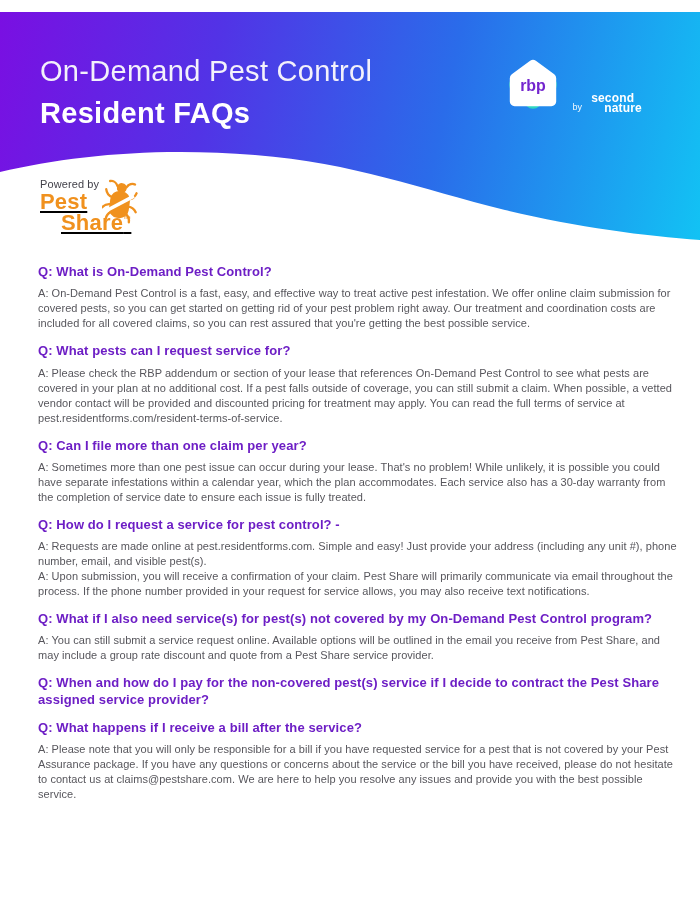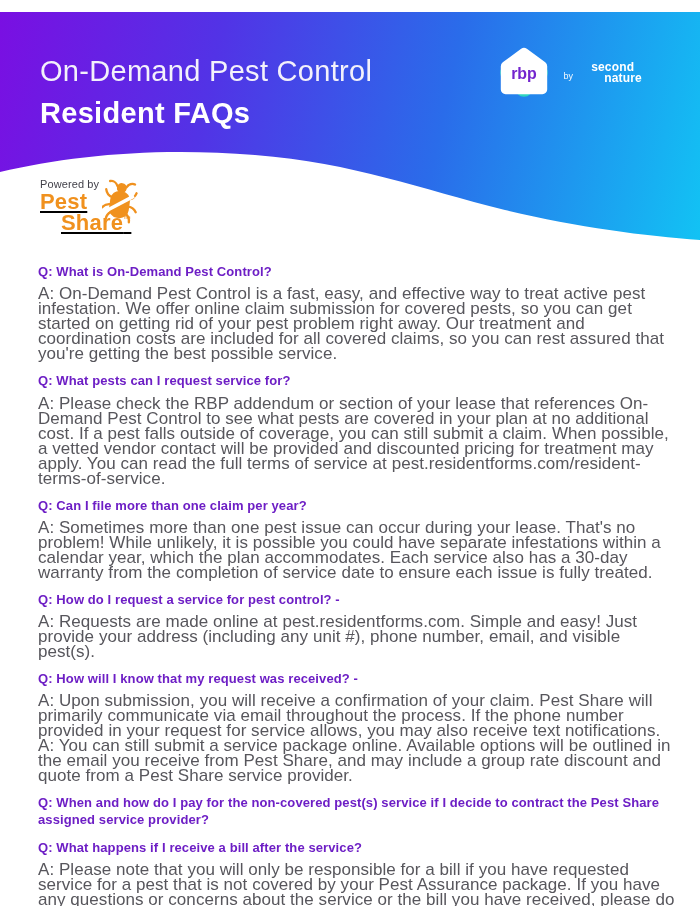--- a/index.html
+++ b/index.html
@@ -16,44 +16,44 @@
   }
   .wave { position:absolute; left:0; bottom:0; width:700px; height:100px; display:block; }
   .titles { position:absolute; left:40px; top:42px; }
   .title-line1 {
     color:#f3f1fb; font-size:29px; font-weight:400; letter-spacing:0.3px; line-height:1.2;
   }
   .title-line2 {
     color:#ffffff; font-size:29px; font-weight:700; letter-spacing:0.3px; line-height:1.2;
     margin-top:7px;
   }
-  .brand { position:absolute; top:32px; right:58px; display:flex; align-items:center; gap:11px; }
+  .brand { position:absolute; top:44px; right:58px; display:flex; align-items:flex-end; gap:11px; }
   .rbp-logo { width:58px; height:58px; display:block; }
-  .sn-wrap { display:flex; align-items:flex-start; gap:18px; color:#ffffff; }
+  .sn-wrap { display:flex; align-items:flex-start; gap:9px; color:#ffffff; }
   .sn-by { font-size:9px; margin-top:9px; opacity:0.95; }
   .sn-stack { font-weight:700; font-size:12px; line-height:0.88; letter-spacing:0.2px; }
   .sn-nature { margin-left:13px; }
 
   
   .powered { position:absolute; left:40px; top:166px; width:150px; height:66px; }
   .powered-label { font-size:11px; color:#403f48; letter-spacing:0.1px; }
   .ps-brand { position:relative; margin-top:2px;text-decoration:underline; }
   .ps-pest  { color:#f0911e; font-weight:700; font-size:22px; line-height:0.95; letter-spacing:0.2px; }
   .ps-share { color:#f0911e; font-weight:700; font-size:22px; line-height:0.95; letter-spacing:0.2px; margin-left:21px; }
   .ps-tm { font-size:8px; vertical-align:8px; font-weight:700; }
   .bug { position:absolute; left:62px; top:-14px; }
 
   
   .content { position:relative; padding:5px 18px 0 38px; }
   .faq-q {
     margin:12px 0 6px 0; font-size:13px; font-weight:700; line-height:1.25;
     color:#6d1ec5; letter-spacing:0.1px;
   }
   .faq-a {
-    margin:0; font-size:17px; line-height:15px; color:#57565c; letter-spacing:0.05px;
+    margin:0; font-size:11px; line-height:15px; color:#57565c; letter-spacing:0.05px;
   }
 </style>
 </head>
 <body>
 
 <div class="page">
 
   <div class="header">
     <div class="titles">
       <div class="title-line1">On-Demand Pest Control</div>
@@ -121,26 +121,26 @@
       <h2 class="faq-q">Q: Can I file more than one claim per year?</h2>
       <p class="faq-a">A: Sometimes more than one pest issue can occur during your lease. That's no problem! While unlikely, it is possible you could have separate infestations within a calendar year, which the plan accommodates. Each service also has a 30-day warranty from the completion of service date to ensure each issue is fully treated.</p>
     </section>
 
     <section>
       <h2 class="faq-q">Q: How do I request a service for pest control? -</h2>
       <p class="faq-a">A: Requests are made online at pest.residentforms.com. Simple and easy! Just provide your address (including any unit #), phone number, email, and visible pest(s).</p>
     </section>
 
     <section>
-      <h2 class="faq-q">Q: How will I know that my request was received? -</h2>
       <p class="faq-a">A: Upon submission, you will receive a confirmation of your claim. Pest Share will primarily communicate via email throughout the process. If the phone number provided in your request for service allows, you may also receive text notifications.</p>
     </section>
 
     <section>
-      <p class="faq-a">A: You can still submit a service package online. Available options will be outlined in the email you receive from Pest Share, and may include a group rate discount and quote from a Pest Share service provider.</p>
+      <h2 class="faq-q">Q: What if I also need service(s) for pest(s) not covered by my On-Demand Pest Control program?</h2>
+      <p class="faq-a">A: You can still submit a service request online. Available options will be outlined in the email you receive from Pest Share, and may include a group rate discount and quote from a Pest Share service provider.</p>
     </section>
 
     <section>
       <h2 class="faq-q">Q: When and how do I pay for the non-covered pest(s) service if I decide to contract the Pest Share assigned service provider?</h2>
     </section>
 
     <section>
       <h2 class="faq-q">Q: What happens if I receive a bill after the service?</h2>
       <p class="faq-a">A: Please note that you will only be responsible for a bill if you have requested service for a pest that is not covered by your Pest Assurance package. If you have any questions or concerns about the service or the bill you have received, please do not hesitate to contact us at claims@pestshare.com. We are here to help you resolve any issues and provide you with the best possible service.</p>
     </section>

